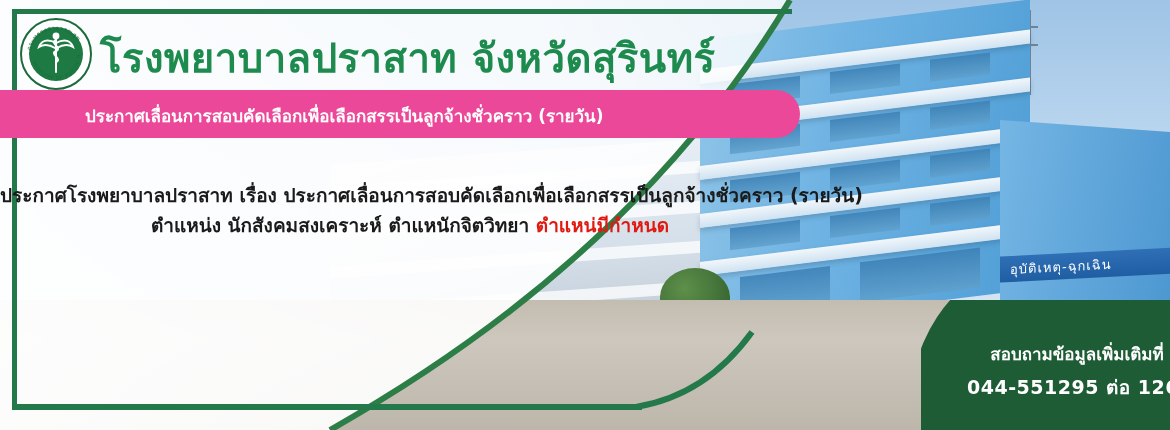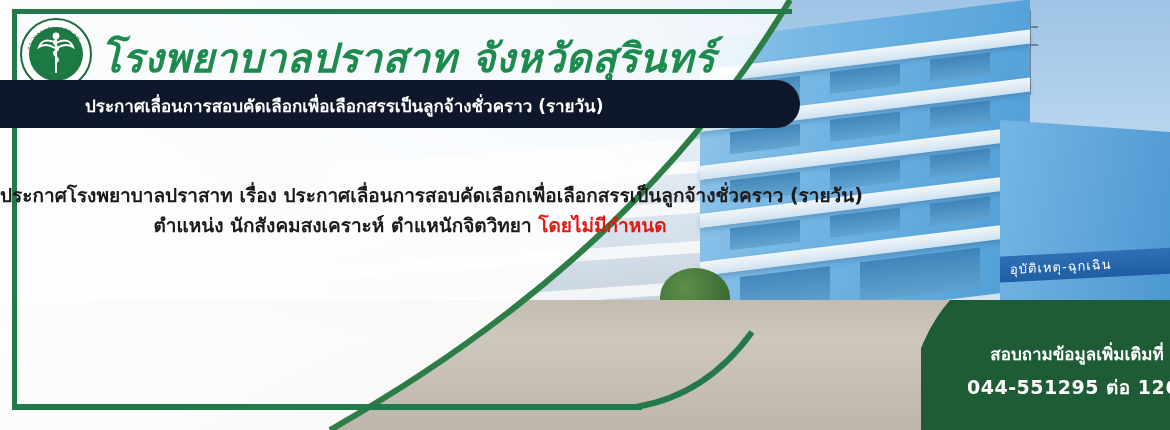--- a/index.html
+++ b/index.html
@@ -120,27 +120,26 @@
   .logo .arcTop,.logo .arcBot{
     position:absolute;left:0;top:0;width:72px;height:72px;
   }
 
   
   .title{
     position:absolute;left:100px;top:26px;
     font-size:40px;font-weight:bold;color:#1d8a4e;
     letter-spacing:.5px;white-space:nowrap;
     font-family:"DejaVu Sans","Liberation Sans",sans-serif;
-    font-style:italic;
   }
 
   
   .subbanner{
-    position:absolute;left:0px;top:80px;width:800px;height:48px;
-    background:#0f172a;border-radius:0 26px 26px 0;
+    position:absolute;left:0px;top:90px;width:800px;height:48px;
+    background:#ec4899;border-radius:0 26px 26px 0;
   }
   .subbanner .txt{
     position:absolute;left:85px;top:12px;
     color:#ffffff;font-size:17px;font-weight:bold;white-space:nowrap;
     font-family:"DejaVu Sans","Liberation Sans",sans-serif;
   }
 
   
   .body-block{
     position:absolute;left:0;top:180px;width:820px;text-align:center;
@@ -273,21 +272,21 @@
   </div>
 
   <div class="title">โรงพยาบาลปราสาท จังหวัดสุรินทร์</div>
 
   <div class="subbanner">
     <div class="txt">ประกาศเลื่อนการสอบคัดเลือกเพื่อเลือกสรรเป็นลูกจ้างชั่วคราว  (รายวัน)</div>
   </div>
 
   <div class="body-block">
     <div class="body-line">ประกาศโรงพยาบาลปราสาท  เรื่อง  ประกาศเลื่อนการสอบคัดเลือกเพื่อเลือกสรรเป็นลูกจ้างชั่วคราว  (รายวัน)</div>
-    <div class="body-line"><span>ตำแหน่ง  นักสังคมสงเคราะห์  ตำแหนักจิตวิทยา  </span><span class="hl">โดยไม่มีกำหนด</span></div>
+    <div class="body-line"><span>ตำแหน่ง  นักสังคมสงเคราะห์  ตำแหนักจิตวิทยา  </span><span class="hl">ตำแหน่มีกำหนด</span></div>
   </div>
 
   <div class="contact">
     <div class="shape"></div>
     <div class="c1">สอบถามข้อมูลเพิ่มเติมที่</div>
     <div class="c2">044-551295 ต่อ 1268</div>
   </div>
 
 </div>
 

